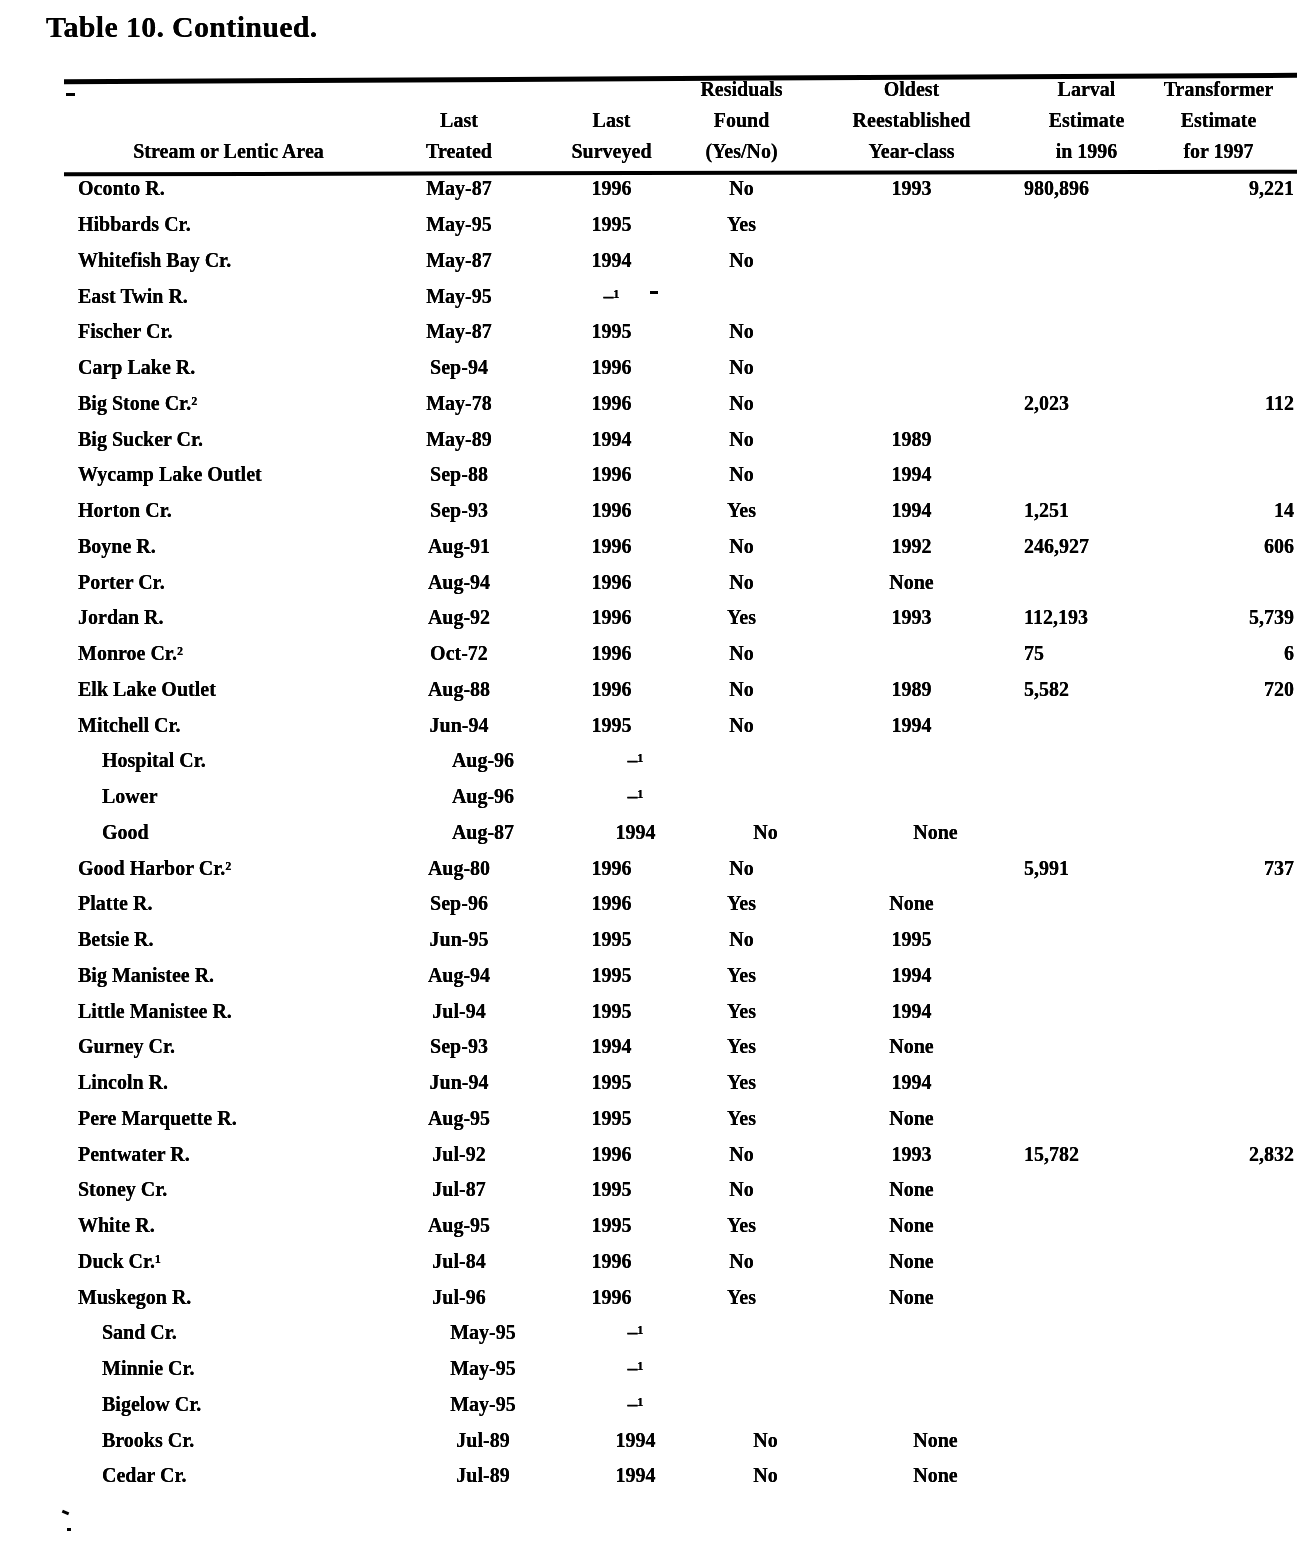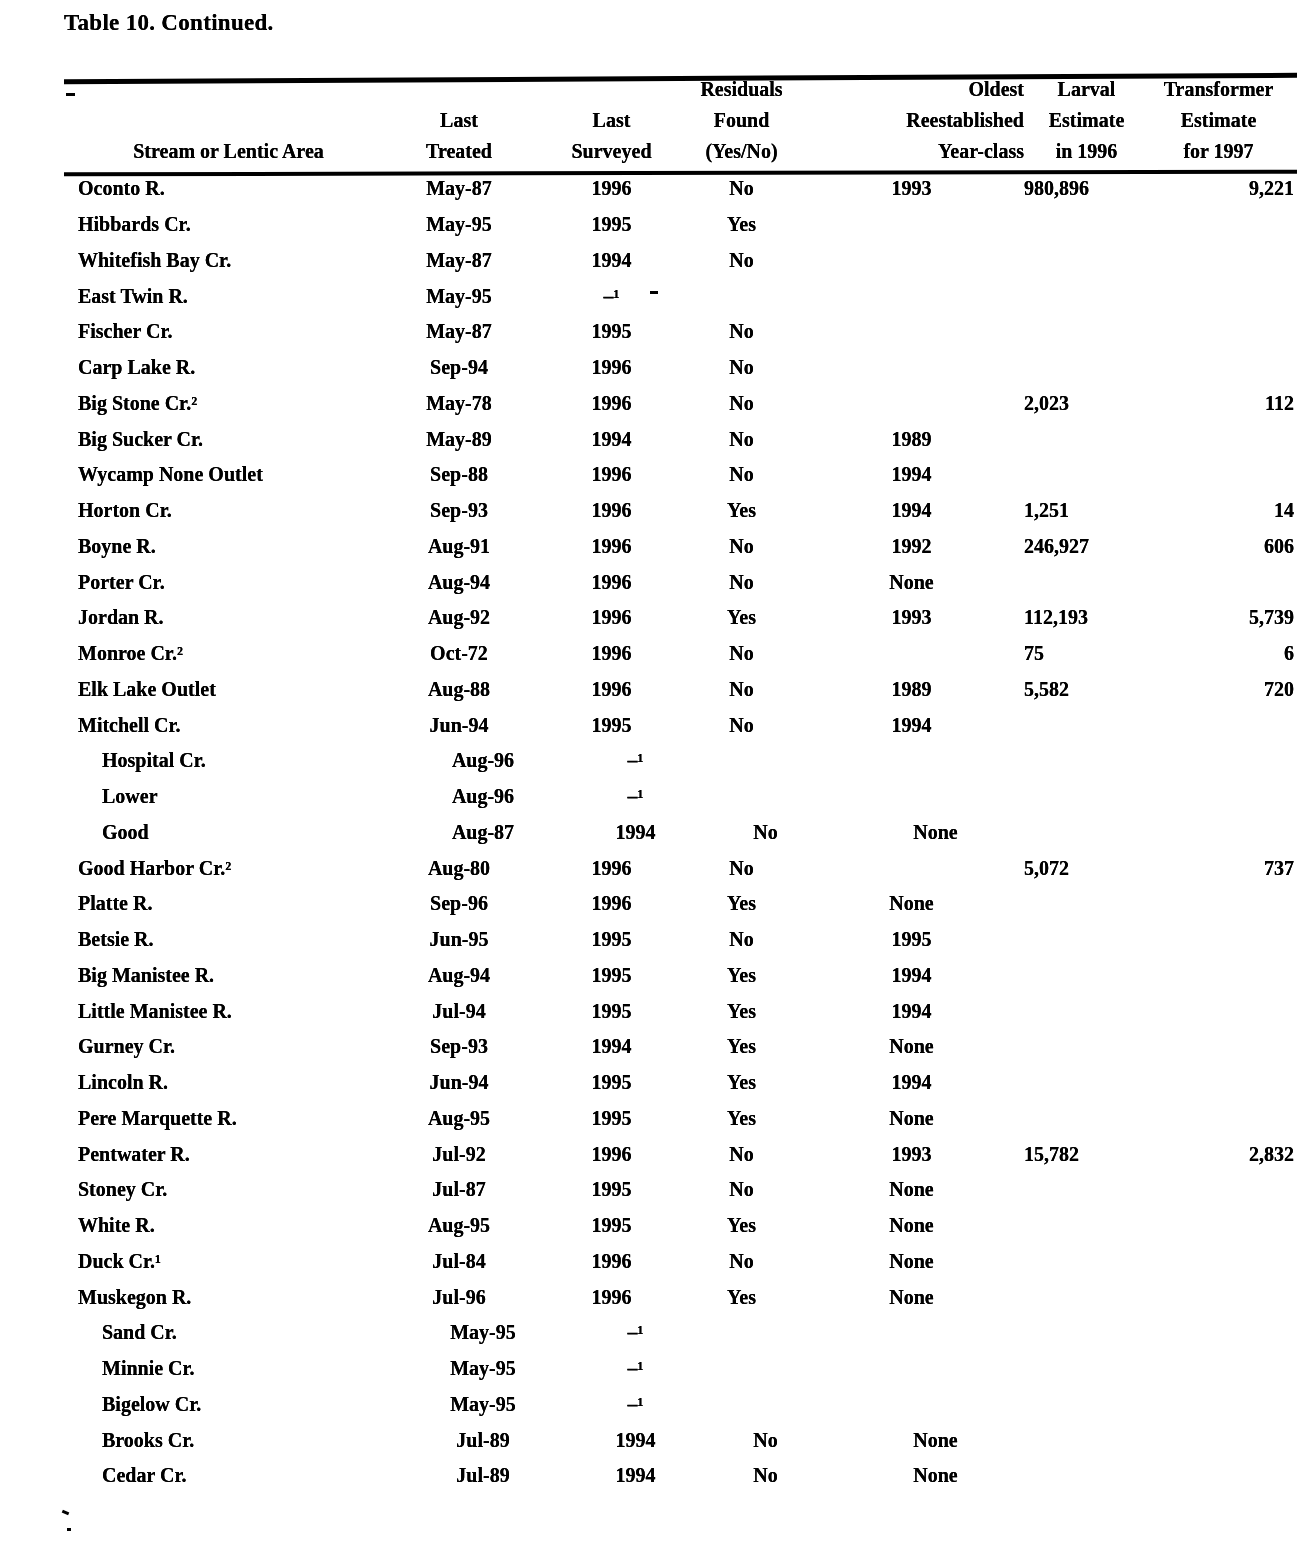--- a/index.html
+++ b/index.html
@@ -7,40 +7,40 @@
     position:relative;
     width:1306px;height:1562px;
     background:#ffffff;
     font-family:"Liberation Serif","DejaVu Serif",serif;
     font-weight:700;
     color:#000;
     overflow:hidden;
     text-shadow:0 0 .4px #000;
   }
   .title{
-    position:absolute;left:64px;top:10px;
-    font-size:23px;letter-spacing:.3px;
+    position:absolute;left:46px;top:10px;
+    font-size:30px;letter-spacing:.3px;
   }
   .rule{position:absolute;left:64px;width:1233px;background:#000;}
   .rule-top{top:76px;height:5px;transform:rotate(-.3deg);}
   .rule-head{top:171px;height:4px;transform:rotate(-.12deg);}
   .header{
     position:absolute;left:64px;top:80px;width:1233px;height:90px;
     display:flex;align-items:flex-end;
     font-size:20px;
   }
   .rows{position:absolute;left:64px;top:171px;width:1233px;}
   .t-row{display:flex;height:35.75px;align-items:center;font-size:20px;}
   .c{flex:none;white-space:nowrap;}
   .c.name{width:301px;padding-left:14px;text-align:left;}
   .c.name.indent{padding-left:38px;}
   .c.treated{width:160px;text-align:center;}
   .c.surveyed{width:145px;text-align:center;}
   .c.residuals{width:115px;text-align:center;}
-  .c.year{width:225px;text-align:center;align-items:flex-end;}
+  .c.year{width:225px;text-align:center;}
   .c.larval{width:125px;text-align:left;padding-right:6px;}
   .c.transformer{width:139px;text-align:right;padding-right:8px;}
   .hcell{display:flex;flex-direction:column;justify-content:flex-end;padding-bottom:3px;}
   .hcell .hline{line-height:31px;text-align:center;}
   .hcell.left .hline{text-align:center;}
   
   .artifact{position:absolute;background:#000;}
   .a1{left:66px;top:93px;width:9px;height:3px;}
   .a2{left:650px;top:291px;width:8px;height:3px;}
   .a3{left:62px;top:1511px;width:7px;height:3px;transform:rotate(24deg);}
@@ -166,21 +166,21 @@
     <div class="c name">Big Sucker Cr.</div>
     <div class="c treated">May-89</div>
     <div class="c surveyed">1994</div>
     <div class="c residuals">No</div>
     <div class="c year">1989</div>
     <div class="c larval"></div>
     <div class="c transformer"></div>
   </div>
 
   <div class="t-row">
-    <div class="c name">Wycamp None Outlet</div>
+    <div class="c name">Wycamp Lake Outlet</div>
     <div class="c treated">Sep-88</div>
     <div class="c surveyed">1996</div>
     <div class="c residuals">No</div>
     <div class="c year">1994</div>
     <div class="c larval"></div>
     <div class="c transformer"></div>
   </div>
 
   <div class="t-row">
     <div class="c name">Horton Cr.</div>
@@ -282,21 +282,21 @@
     <div class="c larval"></div>
     <div class="c transformer"></div>
   </div>
 
   <div class="t-row">
     <div class="c name">Good Harbor Cr.²</div>
     <div class="c treated">Aug-80</div>
     <div class="c surveyed">1996</div>
     <div class="c residuals">No</div>
     <div class="c year"></div>
-    <div class="c larval">5,072</div>
+    <div class="c larval">5,991</div>
     <div class="c transformer">737</div>
   </div>
 
   <div class="t-row">
     <div class="c name">Platte R.</div>
     <div class="c treated">Sep-96</div>
     <div class="c surveyed">1996</div>
     <div class="c residuals">Yes</div>
     <div class="c year">None</div>
     <div class="c larval"></div>

